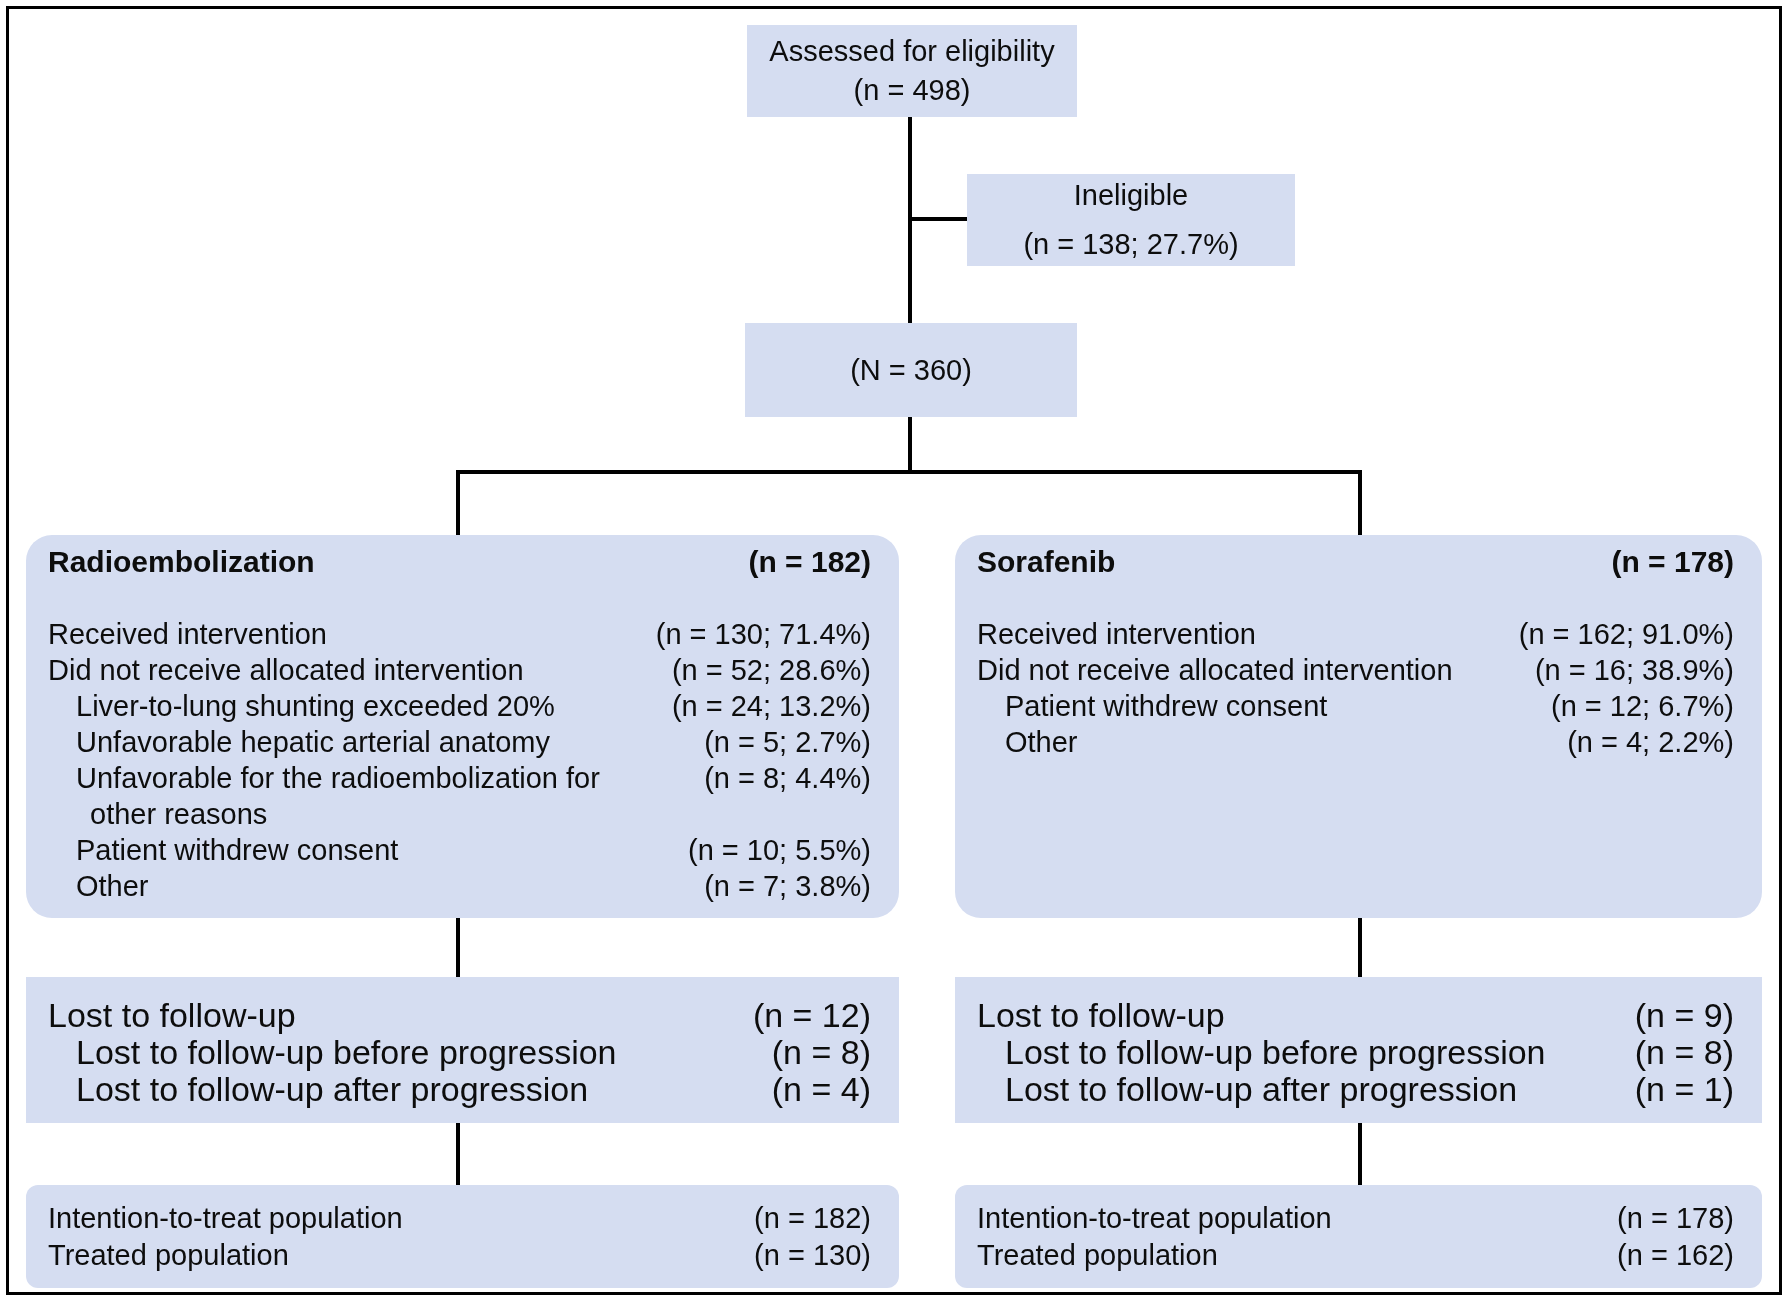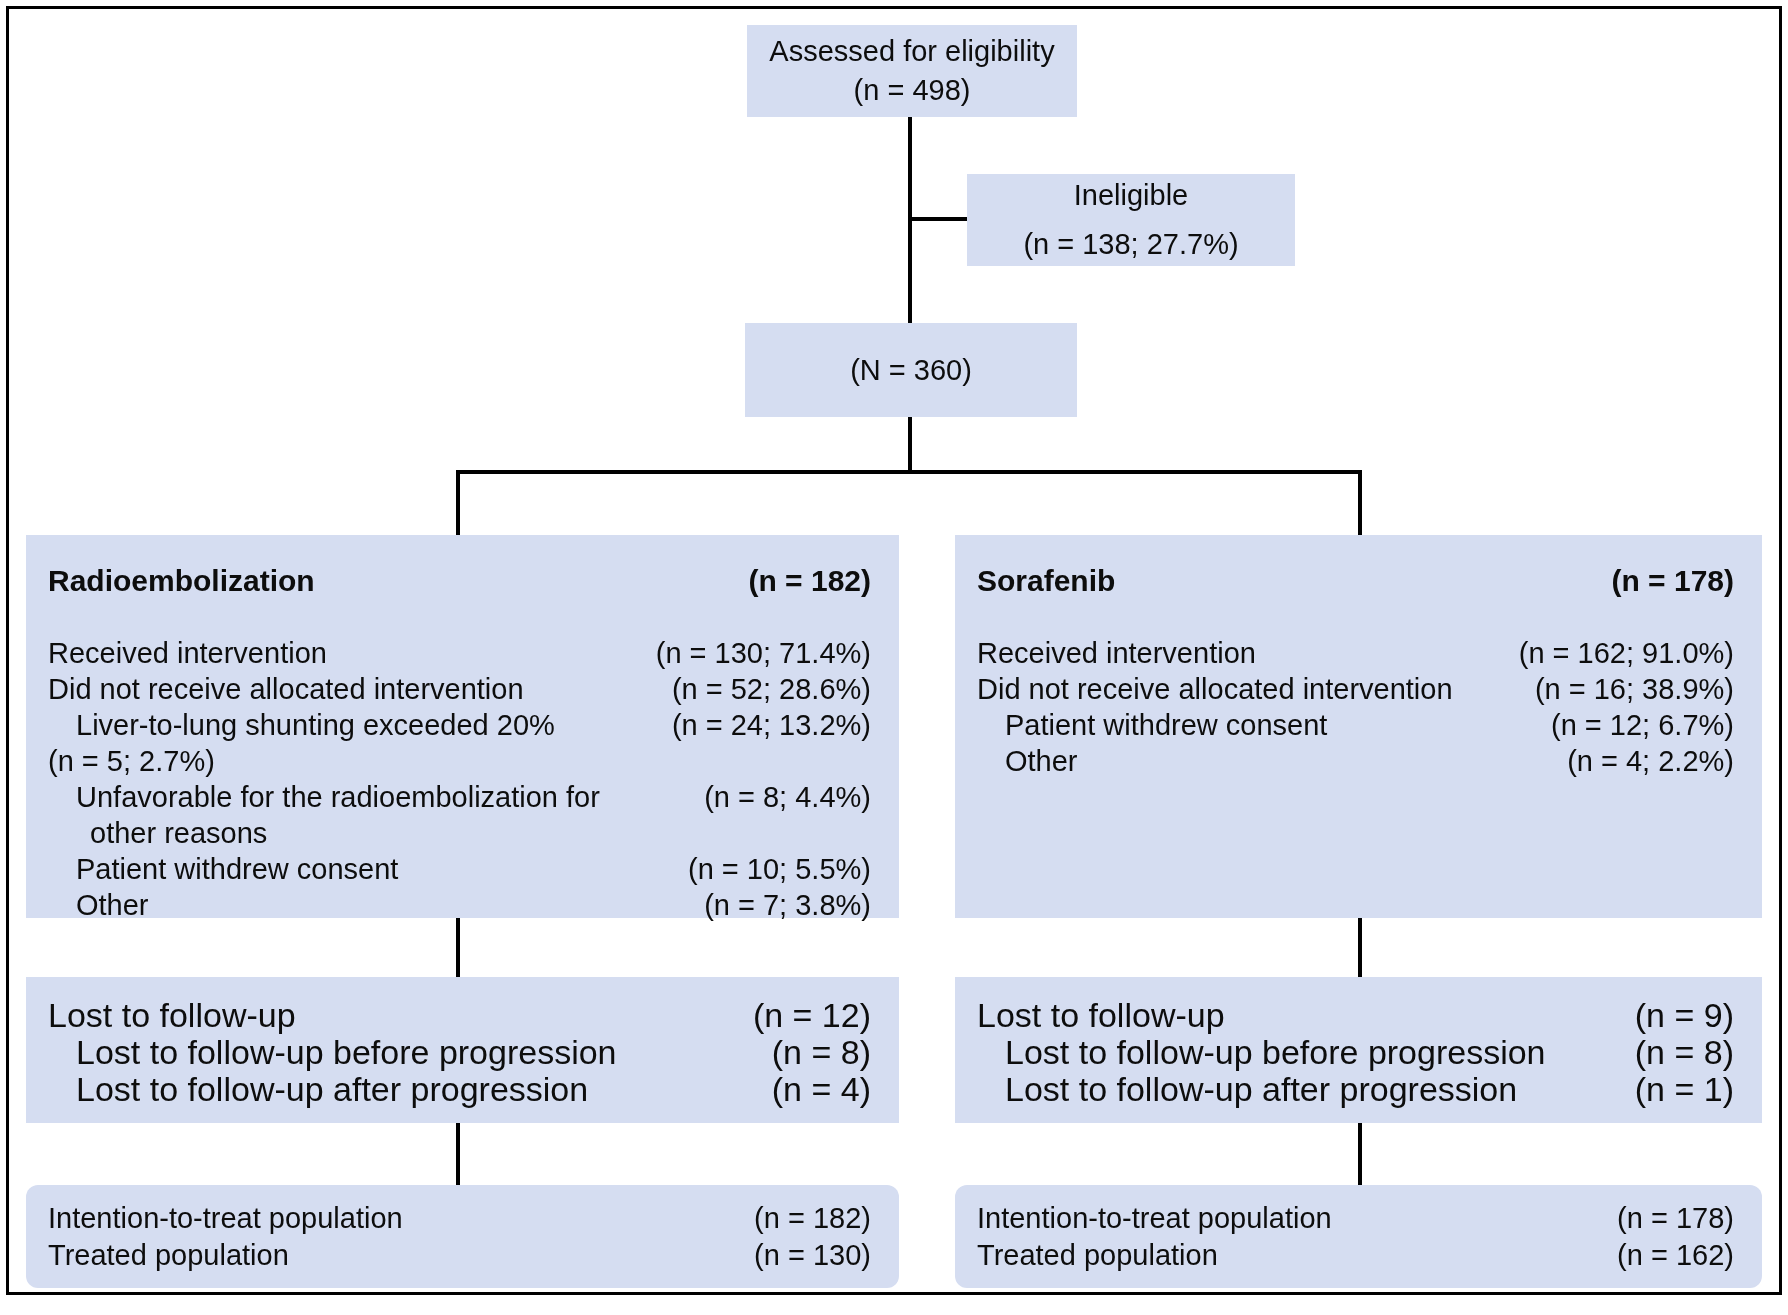--- a/index.html
+++ b/index.html
@@ -30,23 +30,24 @@
   .centerbox {
     display: flex;
     flex-direction: column;
     align-items: center;
     justify-content: center;
     text-align: center;
     font-size: 29px;
     line-height: 39px;
   }
   .statbox {
-    padding: 28px 28px 0 22px;
+    padding: 9px 28px 0 22px;
     font-size: 29px;
     line-height: 36px;
+    border-radius: 26px;
   }
   .lostbox {
     padding: 20px 28px 0 22px;
     font-size: 34px;
     line-height: 37px;
   }
   .ittbox {
     padding: 15px 28px 0 22px;
     font-size: 29px;
     line-height: 37px;
@@ -136,20 +137,21 @@
     </div>
     <div class="trow">
       <div class="lbl">Did not receive allocated intervention</div>
       <div class="val">(n = 52; 28.6%)</div>
     </div>
     <div class="trow">
       <div class="lbl ind">Liver-to-lung shunting exceeded 20%</div>
       <div class="val">(n = 24; 13.2%)</div>
     </div>
     <div class="trow">
+      <div class="lbl ind">Unfavorable hepatic arterial anatomy</div>
       <div class="val">(n = 5; 2.7%)</div>
     </div>
     <div class="trow">
       <div class="lbl ind">
         <span>Unfavorable for the radioembolization for</span><br>
         <span class="wrap2">other reasons</span>
       </div>
       <div class="val">(n = 8; 4.4%)</div>
     </div>
     <div class="trow">

